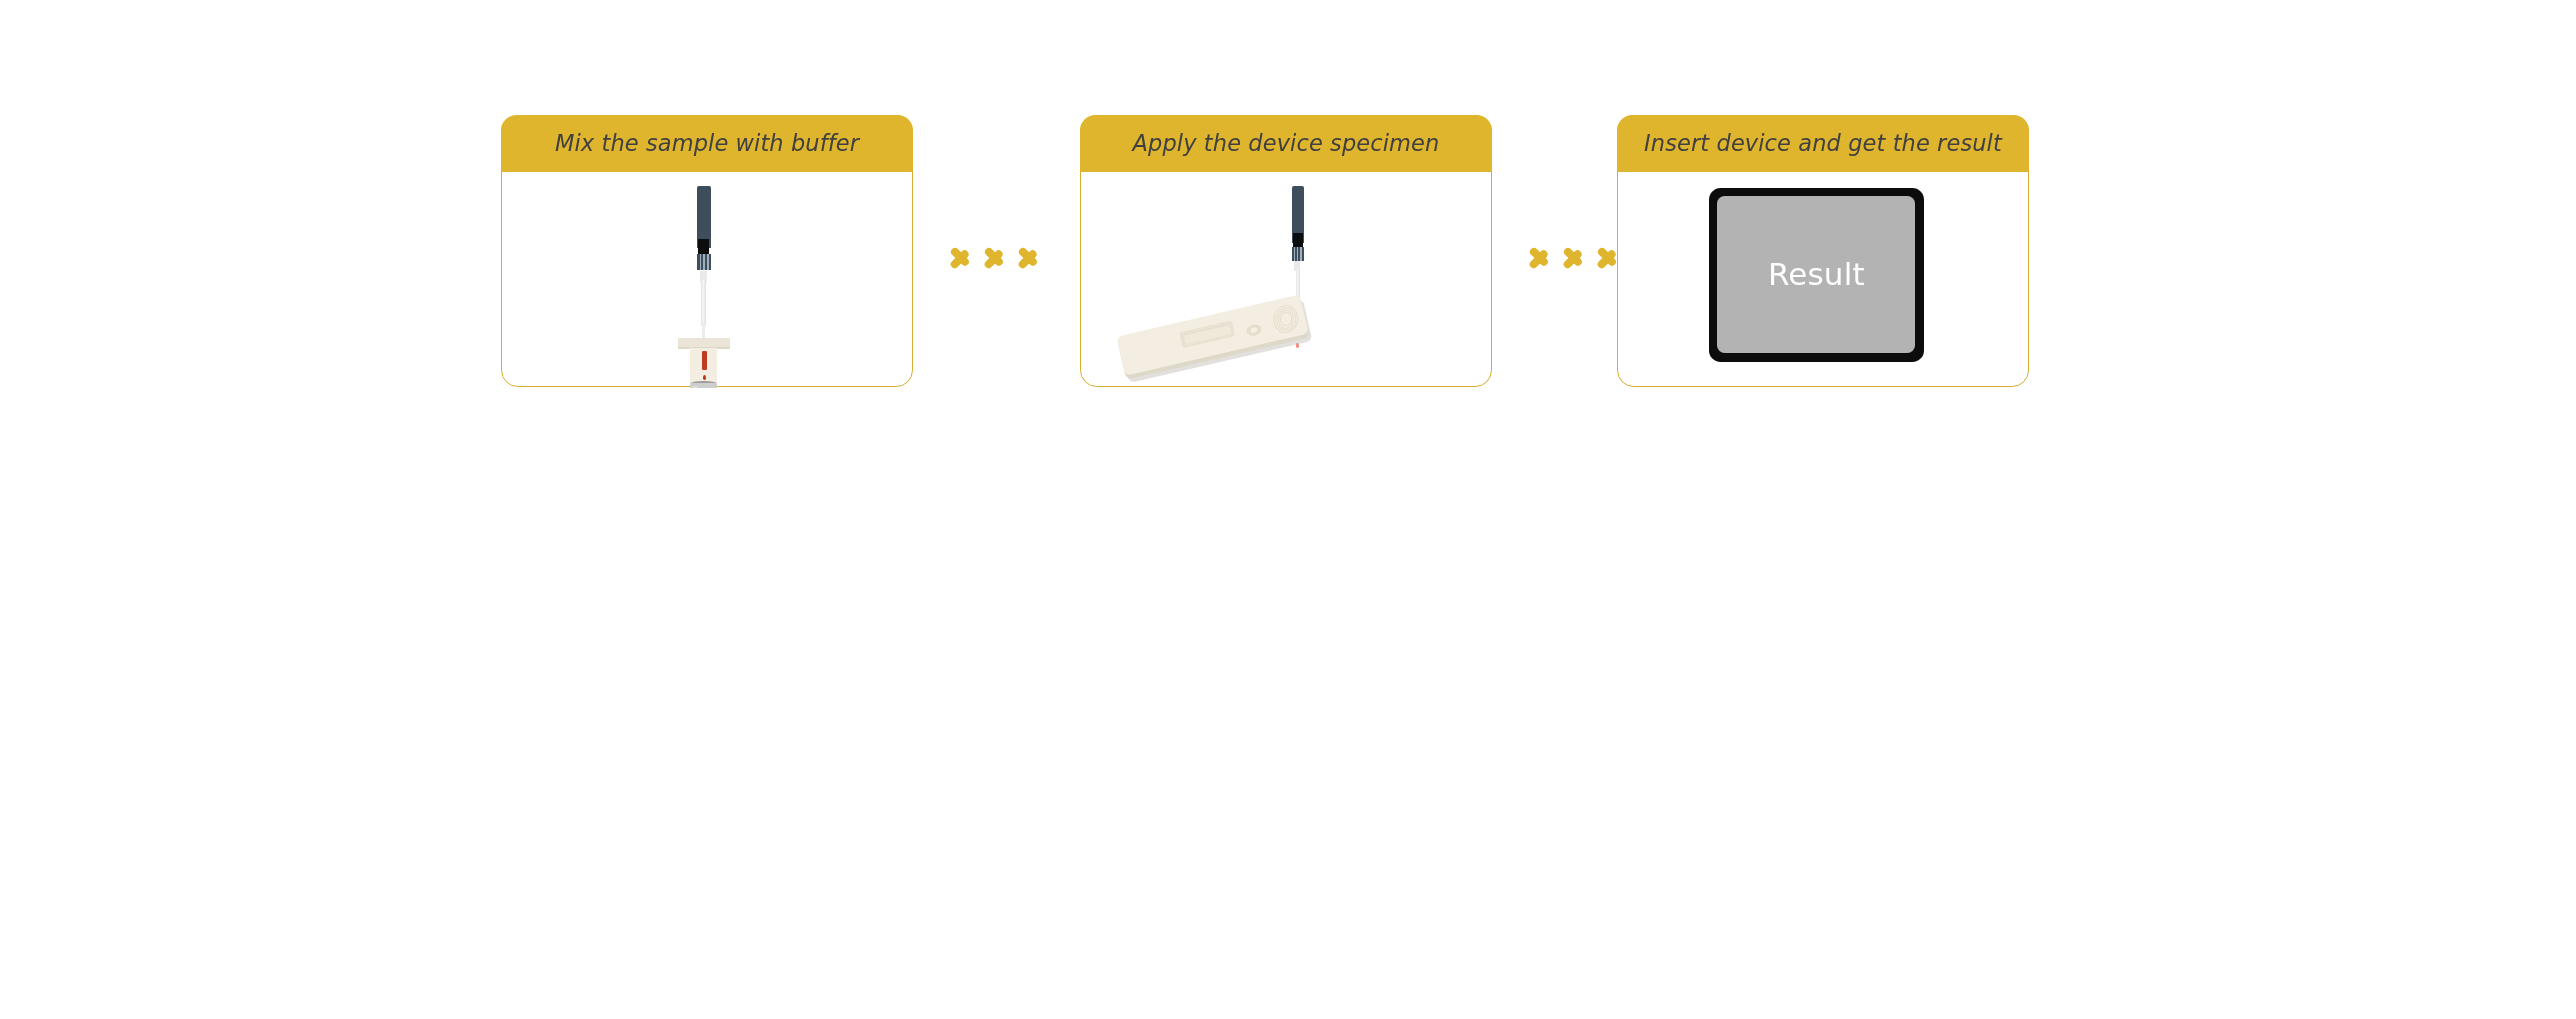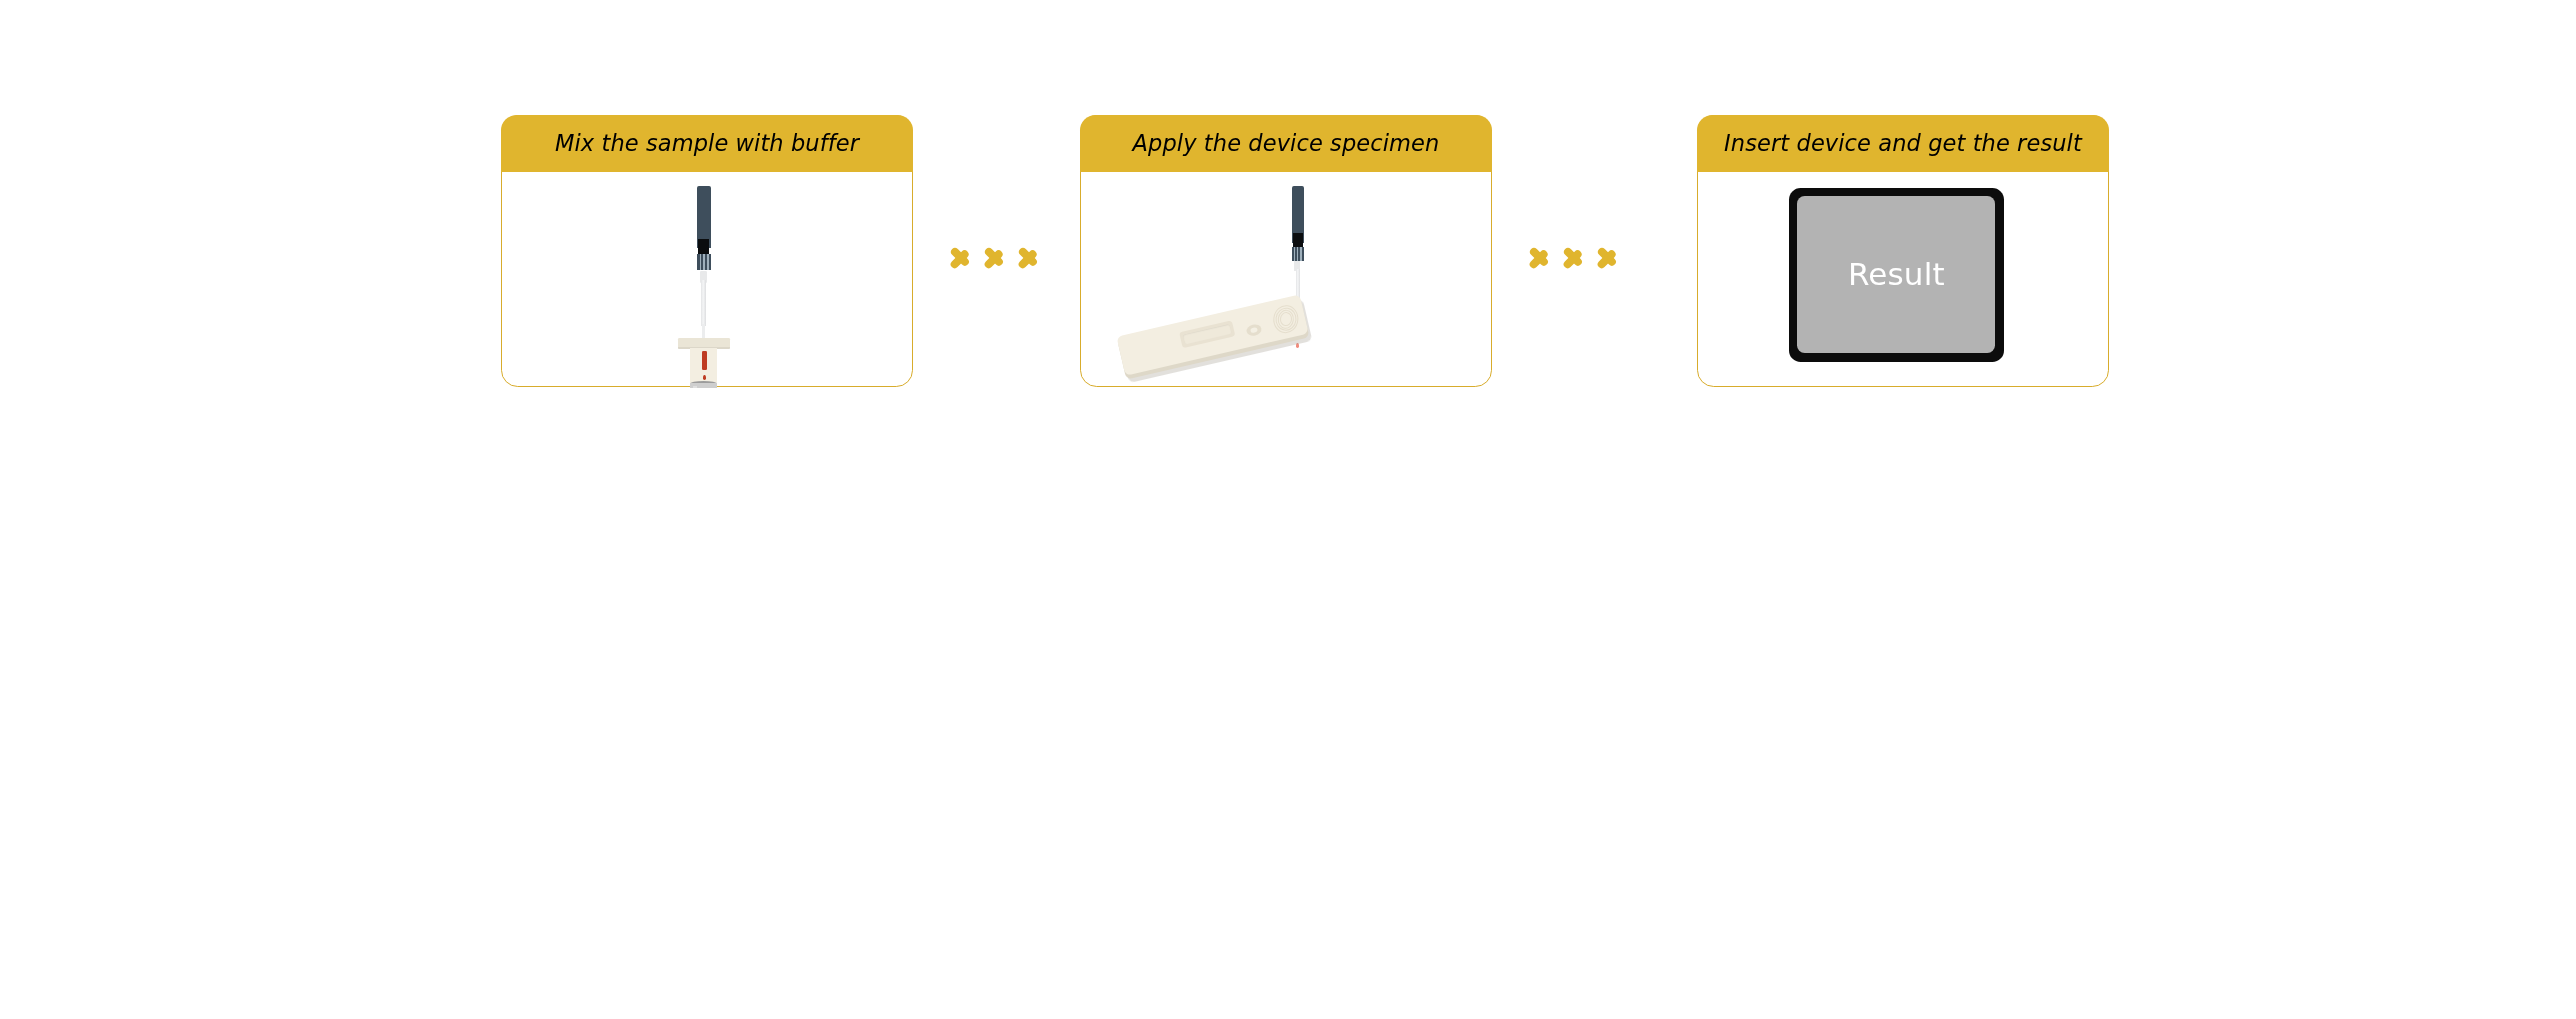--- a/index.html
+++ b/index.html
@@ -49,21 +49,21 @@
     box-sizing: border-box;
     background: #E0B52E;
     border-top-left-radius: 15.5px;
     border-top-right-radius: 15.5px;
     display: flex;
     align-items: center;
     justify-content: center;
     overflow: hidden;
   }
   .card-title {
-    color: #000000;
+    color: #404040;
     font-style: italic;
     font-size: 22.5px;
     font-weight: 400;
     letter-spacing: 0.1px;
     white-space: nowrap;
     line-height: 1;
     font-family: "DejaVu Sans", "Liberation Sans", sans-serif;
   }
   .card-canvas {
     position: absolute;
@@ -499,21 +499,21 @@
       </div>
     </div>
   </div>
 
   <div class="arrows" style="left:1528px;">
     <div class="chev"></div>
     <div class="chev"></div>
     <div class="chev"></div>
   </div>
 
-  <div class="card" style="left:1697px;border-radius:19px;">
+  <div class="card" style="left:1617px;border-radius:19px;">
     <div class="card-body"></div>
 
     <div class="card-header">
       <span class="card-title">Insert device and get the result</span>
     </div>
 
     <div class="card-canvas">
       <div class="s3-wrap">
         <div class="device">
           <div class="device-shell"></div>

